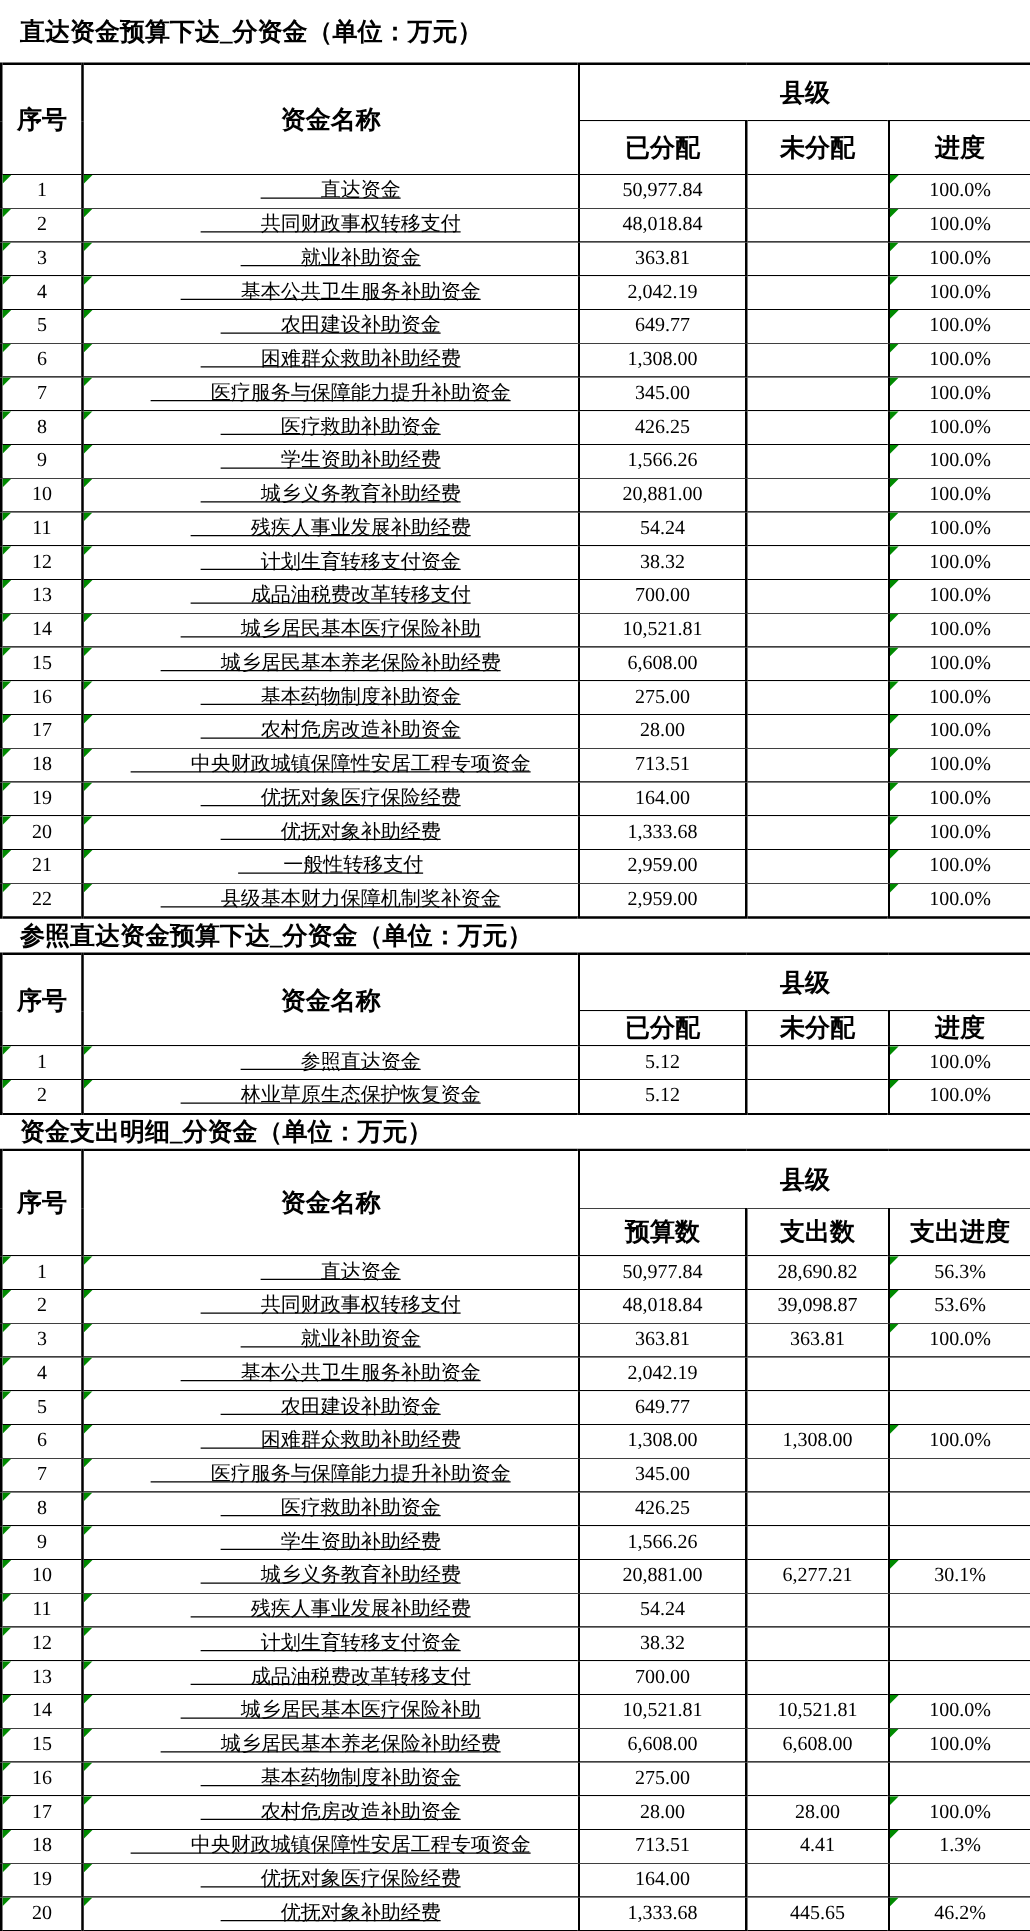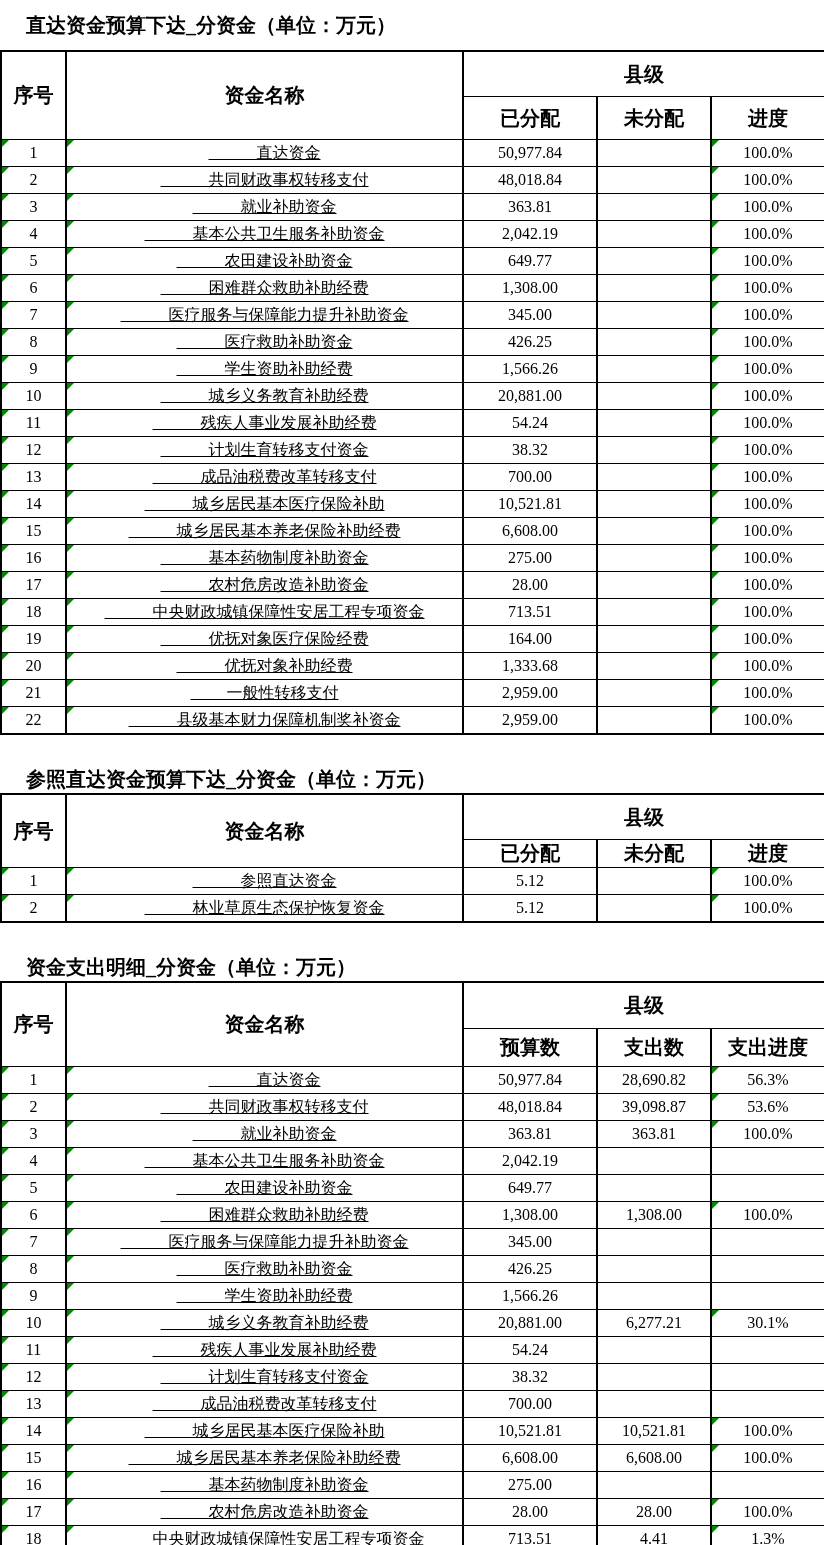--- a/index.html
+++ b/index.html
@@ -4,25 +4,25 @@
 <style>
   html,body { margin:0; padding:0; background:#ffffff; }
   body {
     width:824px;
     font-family:"Liberation Serif","DejaVu Serif",serif;
     color:#000;
   }
   .section-title {
     display:flex; align-items:center;
     font-weight:bold; font-size:20px;
-    padding-left:26px; box-sizing:border-box;
+    padding-left:16px; box-sizing:border-box;
     white-space:pre;
   }
   .title-lg { height:50px; }
-  .title-sm { height:27px;margin-top:31px; }
+  .title-sm { height:27px; }
   table {
     border-collapse:collapse; table-layout:fixed;
     width:824px; border:2px solid #000;
   }
   col.c-seq  { width:65px; }
   col.c-name { width:397px; }
   col.c-v1   { width:134px; }
   col.c-v2   { width:114px; }
   col.c-pct  { width:114px; }
   th, td {

